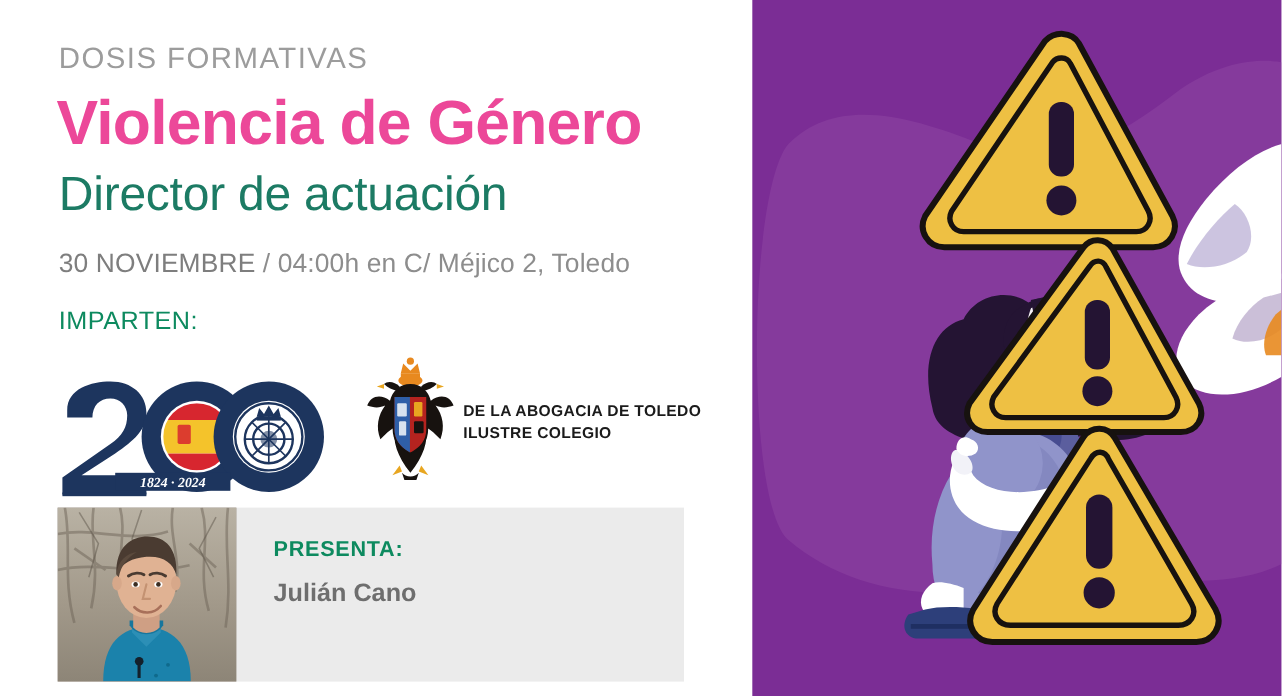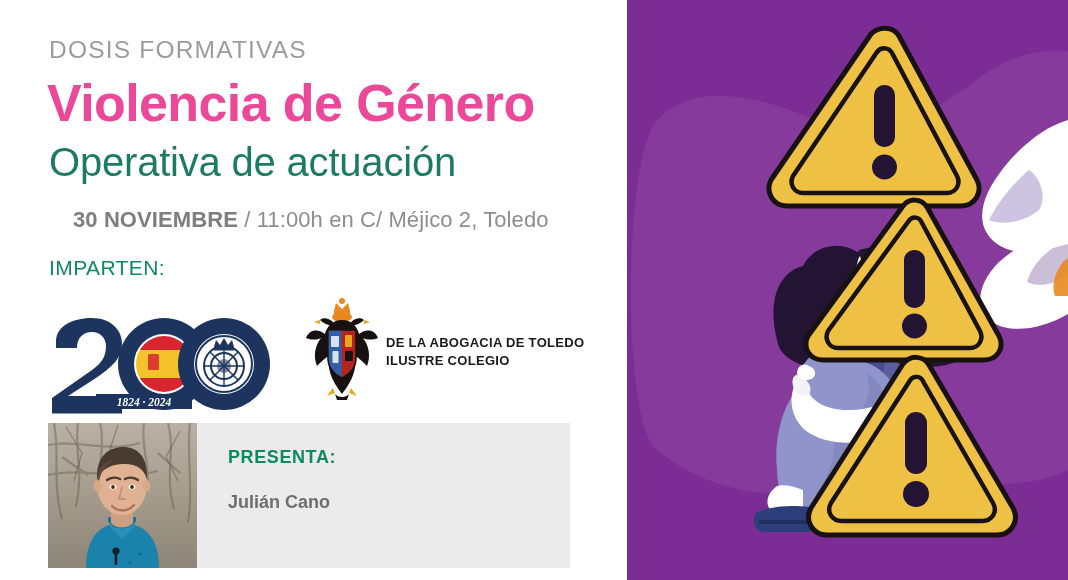--- a/index.html
+++ b/index.html
@@ -58,23 +58,22 @@
 
   .datetime {
     position: absolute;
     left: 49px; top: 207px;
     font-size: 22px;
     color: #8d8d8d;
     white-space: nowrap;
     letter-spacing: 0.1px;
   }
   .datetime .date-strong {
-    font-weight: 700;
+    font-weight: 400;
     color: #7e7e7e;
-    margin-left: 24px;
   }
 
   .imparten-label {
     position: absolute;
     left: 49px; top: 256px;
     font-size: 21px;
     font-weight: 400;
     color: #0d8a5f;
     letter-spacing: 0.4px;
     white-space: nowrap;
@@ -125,24 +124,24 @@
   .presenter-info {
     position: absolute;
     left: 180px; top: 24px;
     width: 330px;
   }
   .presenta-label {
     font-size: 18px;
     font-weight: 700;
     color: #0d8a5f;
     letter-spacing: 0.6px;
-    margin-bottom: 22px;
+    margin-bottom: 12px;
   }
   .presenter-name {
-    font-size: 18px;
+    font-size: 21px;
     font-weight: 700;
     color: #6e6e6e;
     line-height: 1.42;
   }
   .presenter-role {
     font-size: 17px;
     font-weight: 400;
     color: #939393;
     line-height: 1.42;
   }
@@ -161,24 +160,24 @@
 <body>
 
 <div class="poster">
 
   <div class="left-panel">
 
     <div class="eyebrow">DOSIS FORMATIVAS</div>
 
     <h1 class="title-main">Violencia de Género</h1>
 
-    <h2 class="title-sub">Operativa de actuación</h2>
+    <h2 class="title-sub">Director de actuación</h2>
 
     <div class="datetime">
-      <span class="date-strong">30 NOVIEMBRE</span><span> / 11:00h en C/ Méjico 2, Toledo</span>
+      <span class="date-strong">30 NOVIEMBRE</span><span> / 04:00h en C/ Méjico 2, Toledo</span>
     </div>
 
     <div class="imparten-label">IMPARTEN:</div>
 
     <div class="logos-row">
 
       <div class="logo-200">
         <svg width="222" height="98" viewBox="0 0 222 98">
 
           <path d="M8 26 C8 8, 28 2, 44 2 C62 2, 74 13, 74 28 C74 42, 64 51, 48 62 L20 80 L74 80 L74 96 L4 96 L4 82 L44 54 C54 47, 58 40, 58 30 C58 22, 52 16, 44 16 C35 16, 29 22, 29 32 L8 32 Z" fill="#1d355e"></path>

